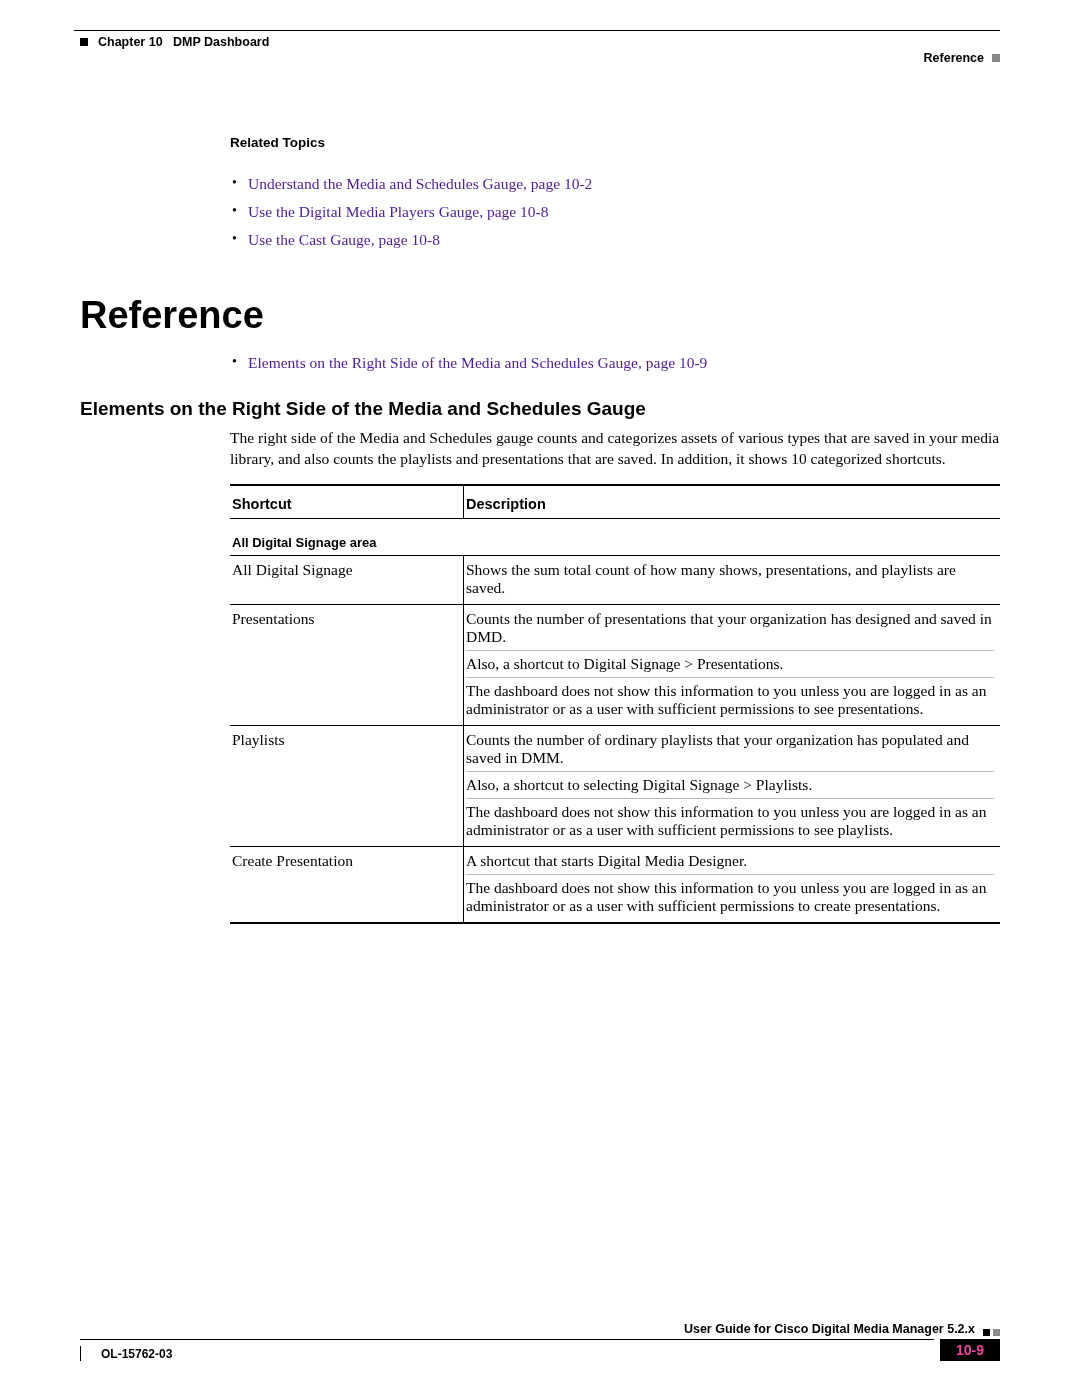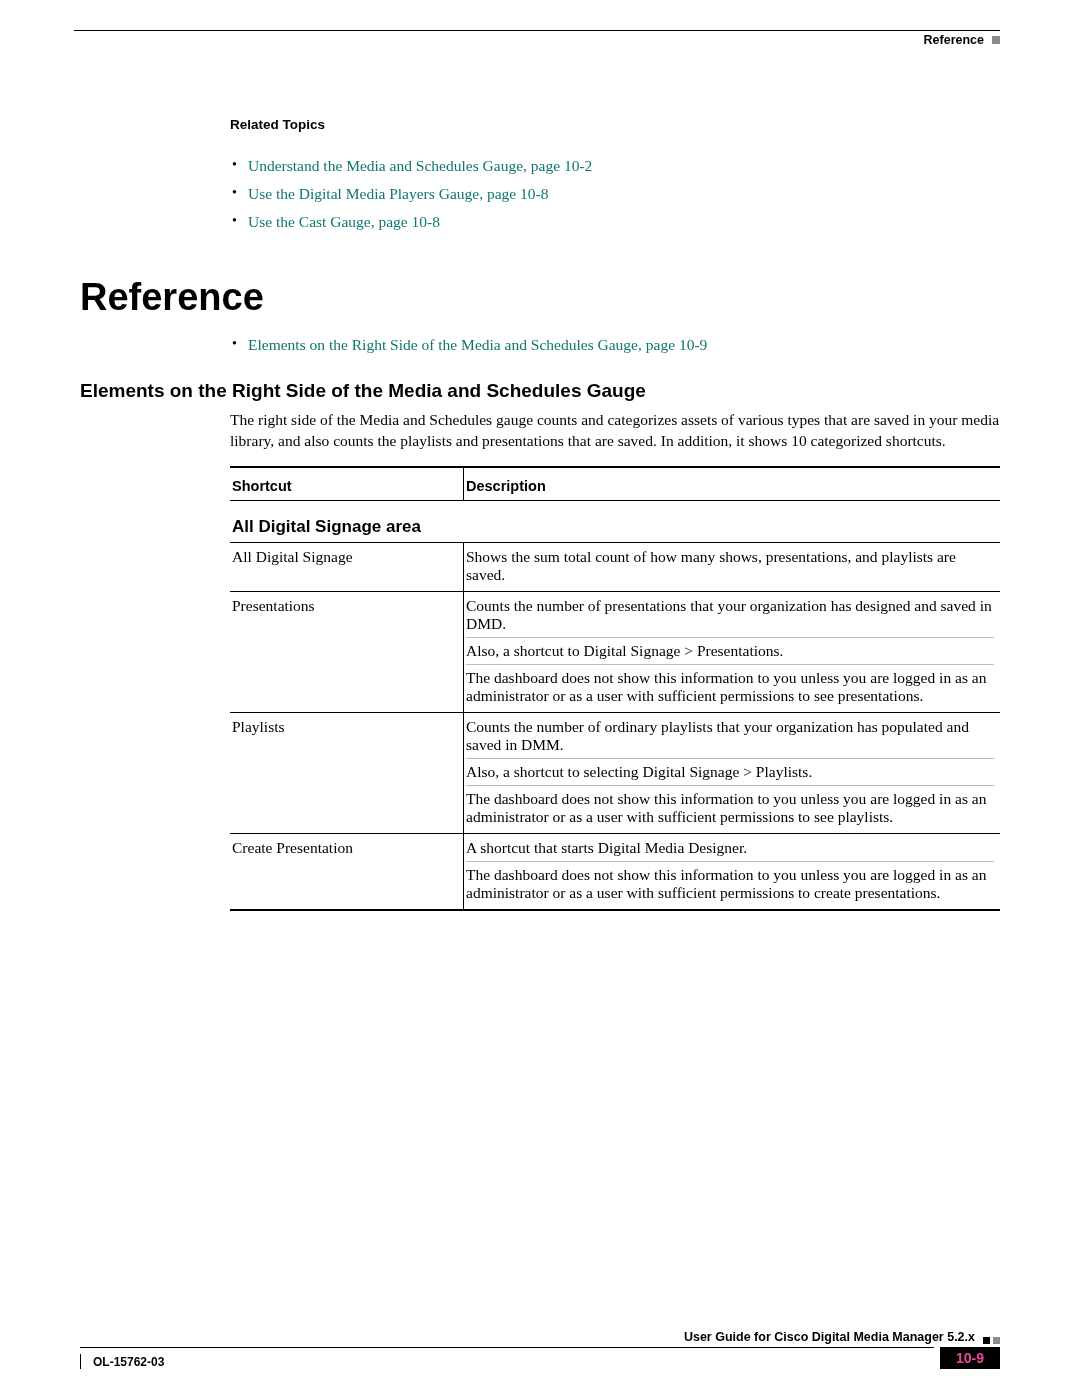--- a/index.html
+++ b/index.html
@@ -80,21 +80,21 @@
   }
   ul.bullets li::before {
     content: "•";
     position: absolute;
     left: -16px;
     top: 0;
     font-size: 14px;
     color: #000;
   }
   a.xref {
-    color: #0f766e;
+    color: #4c1d95;
     text-decoration: none;
   }
   
   h1.h1 {
     font-family: Arial, Helvetica, sans-serif;
     font-weight: bold;
     font-size: 38px;
     margin: 42px 0 14px 0;
   }
   h2.h2 {
@@ -131,35 +131,35 @@
     border-bottom: 1px solid #000;
   }
   table.ref thead th.col1 { width: 225px; border-right: 1px solid #000; }
   table.ref td {
     vertical-align: top;
     padding: 5px 6px 5px 2px;
   }
   tr.section-row td {
     font-family: Arial, Helvetica, sans-serif;
     font-weight: bold;
-    font-size: 17px;
+    font-size: 13px;
     border-bottom: 1px solid #000;
     padding-top: 16px;
   }
   td.c1 { border-right: 1px solid #000; }
   tr.sep td { border-bottom: 1px solid #000; }
   tr.last td { border-bottom: 2px solid #000; }
   td .para { margin: 0 0 2px 0; }
   td .para + .para { border-top: 1px solid #bbb; padding-top: 4px; margin-top: 4px; }
   td .para.first { border-top: none; padding-top: 0; margin-top: 0; }
   
   
   .footer {
     position: absolute;
-    left: 80px; right: 80px; bottom: 28px; margin-top: 43px;
+    left: 80px; right: 80px; bottom: 36px; margin-top: 43px;
   }
   .footer-top {
     display: flex;
     justify-content: flex-end;
     align-items: flex-end;
     margin-bottom: 3px;
   }
   .foot-title {
     font-family: Arial, Helvetica, sans-serif;
     font-size: 12.5px;
@@ -167,21 +167,21 @@
   }
   .foot-bar {
     display: flex;
     align-items: stretch;
   }
   .foot-left {
     flex: 1;
     border-top: 1px solid #000;
     display: flex;
     align-items: center;
-    gap: 12px;
+    gap: 20px;
     font-family: Arial, Helvetica, sans-serif;
     font-size: 12px;
     font-weight: bold;
     padding-top: 6px;
   }
   .foot-right {
     background: #000;
     color: #ec4899;
     font-family: Arial, Helvetica, sans-serif;
     font-weight: bold;
@@ -194,20 +194,24 @@
   .sq.bl { background:#000; }
   .sq.gr { background:#8a8a8a; }
   .vbar { width:1px; background:#000; display:inline-block; align-self: stretch; min-height: 12px; }
 </style>
 </head>
 <body>
 
 <div class="page">
 
   <div class="hdr-line"></div>
+  <div class="hdr-row1">
+    <span class="hdr-bullet-l"></span>
+    <span><span>Chapter 10</span>&nbsp;&nbsp;&nbsp;<span>DMP Dashboard</span></span>
+  </div>
   <div class="hdr-row2">
     <span>Reference</span>
     <span class="hdr-bullet-r"></span>
   </div>
 
   <div class="related-topics body-indent">
     <div class="rt-head">Related Topics</div>
     <ul class="bullets">
       <li><a class="xref" href="#">Understand the Media and Schedules Gauge, page 10-2</a></li>
       <li><a class="xref" href="#">Use the Digital Media Players Gauge, page 10-8</a></li>

